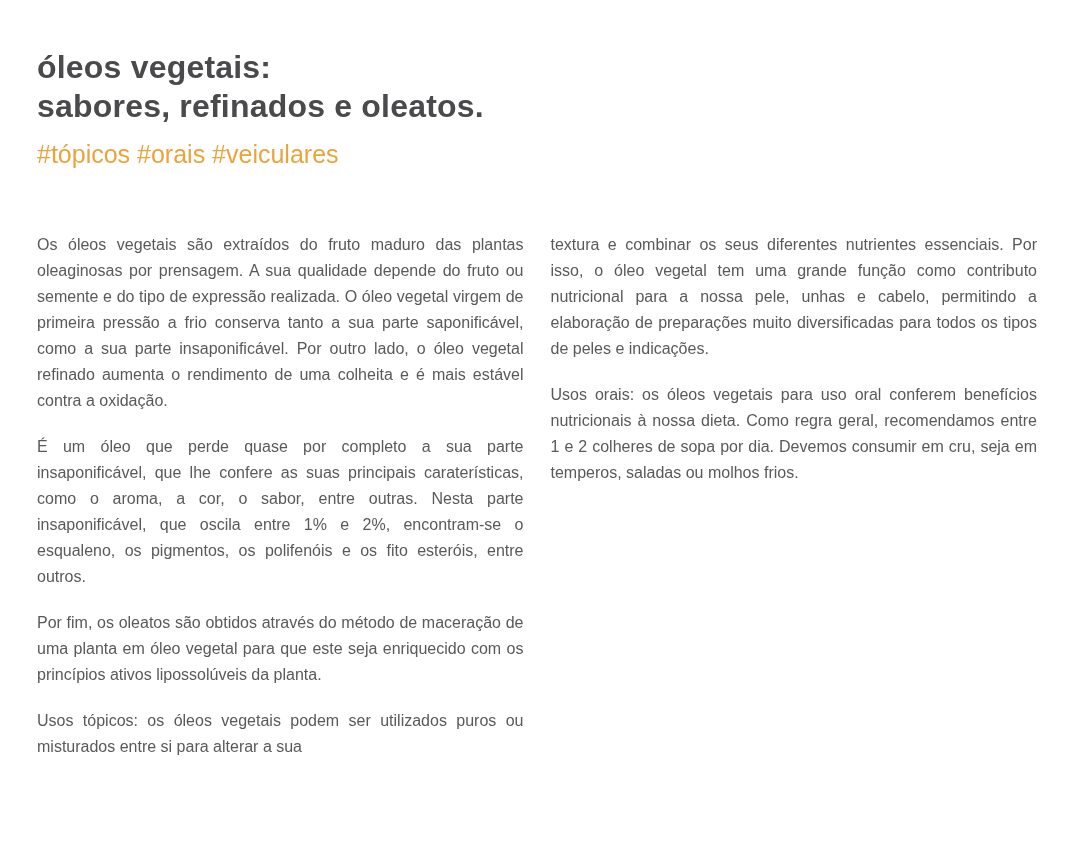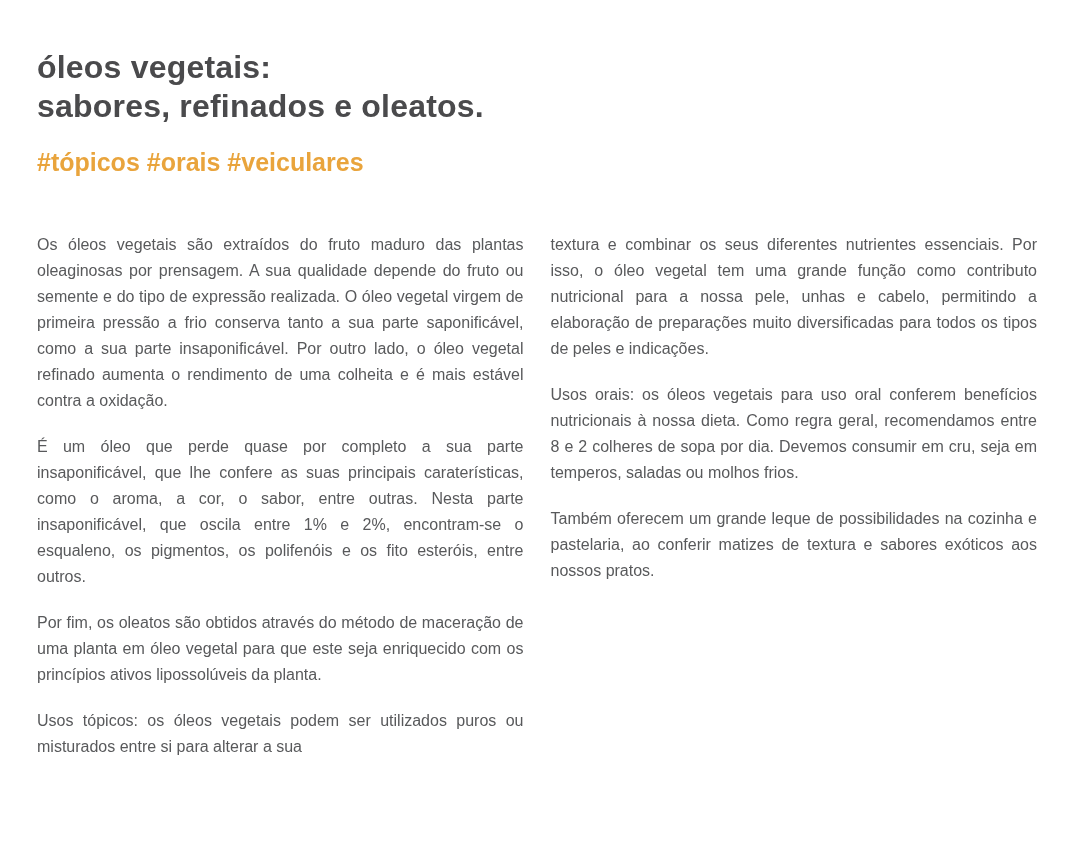--- a/index.html
+++ b/index.html
@@ -20,24 +20,24 @@
     width: 1000px;
   }
   .title {
     color: #4a4a4c;
     font-size: 32px;
     font-weight: bold;
     line-height: 39px;
     letter-spacing: 0.2px;
   }
   .hashtags {
-    margin-top: 22px;
+    margin-top: 14px;
     color: #e9a43c;
     font-size: 25px;
-    font-weight: bold;
+    font-weight: normal;
     line-height: 28px;
   }
   .columns {
     position: absolute;
     left: 37px;
     top: 232px;
     width: 1000px;
     display: flex;
     gap: 27px;
   }
@@ -66,18 +66,17 @@
 
   <div class="columns">
     <div class="column">
       <p>Os óleos vegetais são extraídos do fruto maduro das plantas oleaginosas por prensagem. A sua qualidade depende do fruto ou semente e do tipo de expressão realizada. O óleo vegetal virgem de primeira pressão a frio conserva tanto a sua parte saponificável, como a sua parte insaponificável. Por outro lado, o óleo vegetal refinado aumenta o rendimento de uma colheita e é mais estável contra a oxidação.</p>
       <p>É um óleo que perde quase por completo a sua parte insaponificável, que lhe confere as suas principais caraterísticas, como o aroma, a cor, o sabor, entre outras. Nesta parte insaponificável, que oscila entre 1% e 2%, encontram-se o esqualeno, os pigmentos, os polifenóis e os fito esteróis, entre outros.</p>
       <p>Por fim, os oleatos são obtidos através do método de maceração de uma planta em óleo vegetal para que este seja enriquecido com os princípios ativos lipossolúveis da planta.</p>
       <p>Usos tópicos: os óleos vegetais podem ser utilizados puros ou misturados entre si para alterar a sua</p>
     </div>
     <div class="column">
       <p>textura e combinar os seus diferentes nutrientes essenciais. Por isso, o óleo vegetal tem uma grande função como contributo nutricional para a nossa pele, unhas e cabelo, permitindo a elaboração de preparações muito diversificadas para todos os tipos de peles e indicações.</p>
-      <p>Usos orais: os óleos vegetais para uso oral conferem benefícios nutricionais à nossa dieta. Como regra geral, recomendamos entre 8 e 2 colheres de sopa por dia. Devemos consumir em cru, seja em temperos, saladas ou molhos frios.</p>
-      <p>Também oferecem um grande leque de possibilidades na cozinha e pastelaria, ao conferir matizes de textura e sabores exóticos aos nossos pratos.</p>
+      <p>Usos orais: os óleos vegetais para uso oral conferem benefícios nutricionais à nossa dieta. Como regra geral, recomendamos entre 1 e 2 colheres de sopa por dia. Devemos consumir em cru, seja em temperos, saladas ou molhos frios.</p>
     </div>
   </div>
 
 </div>
 
 </body></html>

